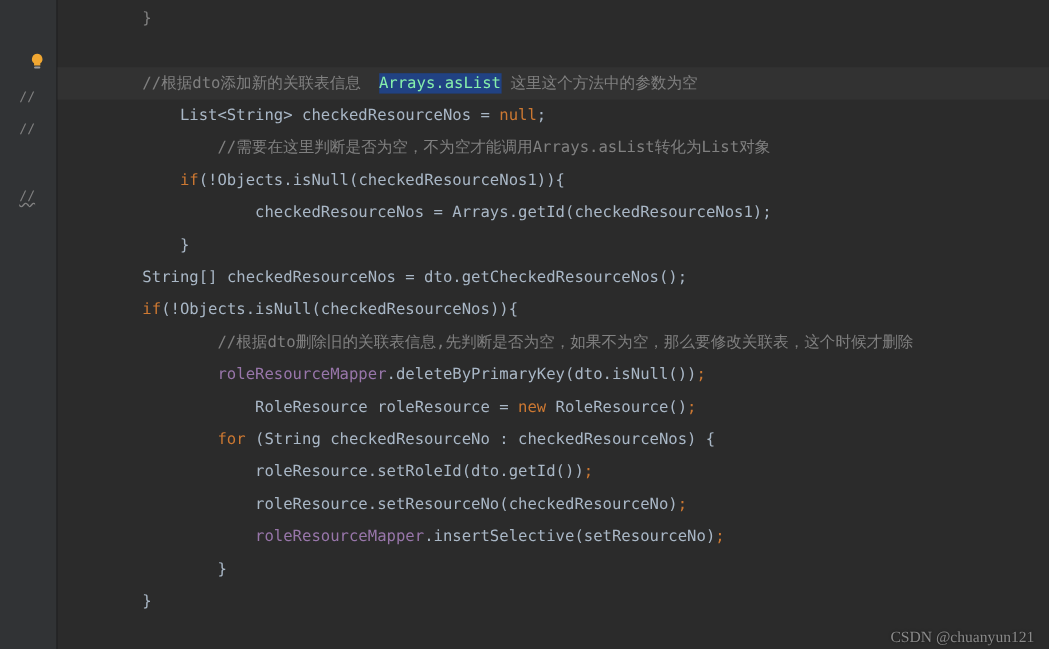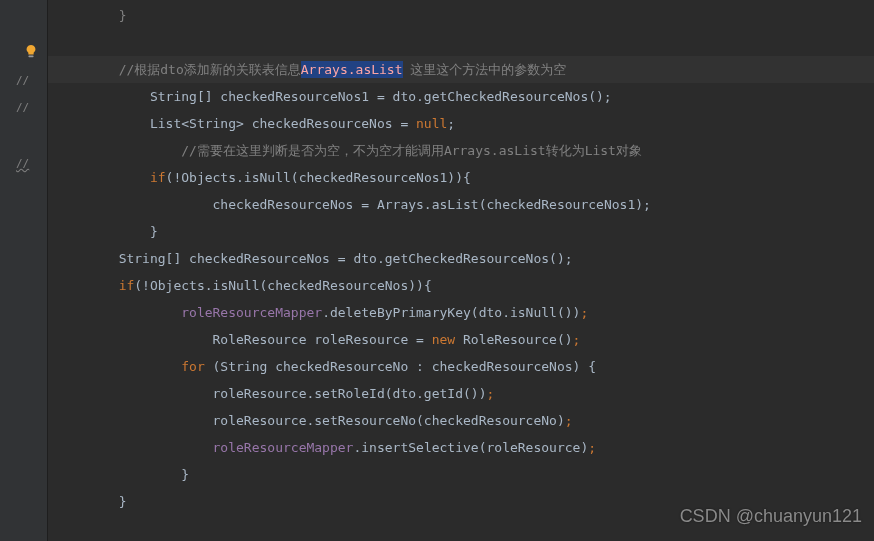--- a/index.html
+++ b/index.html
@@ -56,30 +56,31 @@
     }
     .line.highlight {
       background: #323232;
     }
     .comment { color: #808080; }
     .keyword { color: #cc7832; }
     .field { color: #9876aa; }
     .static-method { color: #a9b7c6; }
     .selection {
       background: #214283;
-      color: #fca5a5;
+      color: #86efac;
       padding: 1px 0;
+      margin-left: 15px;
     }
     .watermark {
       position: absolute;
       right: 12px;
-      bottom: 14px;
+      bottom: 2px;
       color: #8a8a8a;
-      font-size: 18px;
-      font-family: Liberation Sans, sans-serif;
+      font-size: 13px;
+      font-family: Liberation Serif, serif;
       text-shadow: 0 0 2px rgba(0,0,0,0.5);
     }
   </style>
 </head>
 <body>
 
 <div class="gutter">
   <div class="bulb">
     <svg viewBox="0 0 16 16">
         <path fill="#f0a732" d="M8 1a5 5 0 0 0-3 9v2h6v-2a5 5 0 0 0-3-9z"></path>
@@ -88,31 +89,31 @@
   </div>
   <div class="gutter-mark" style="top:74px">//</div>
   <div class="gutter-mark" style="top:101px">//</div>
   <div class="gutter-mark" style="top:157px;text-decoration:underline wavy #808080">//</div>
 </div>
 
 <div class="code-area" id="code-container">
     <div class="line"><span>        </span><span class="comment">}</span></div>
     <div class="line"><span>        </span></div>
     <div class="line highlight"><span>        </span><span class="comment">//根据dto添加新的关联表信息</span><span class="selection">Arrays.asList</span><span class="comment"> 这里这个方法中的参数为空</span></div>
-    <div class="line"><span>            </span><span class="">String[] checkedResourceNos1 = dto.getCheckedResourceNos();</span></div>
     <div class="line"><span>            </span><span class="">List&lt;String&gt; checkedResourceNos = </span><span class="keyword">null</span><span class="">;</span></div>
     <div class="line"><span>                </span><span class="comment">//需要在这里判断是否为空，不为空才能调用Arrays.asList转化为List对象</span></div>
     <div class="line"><span>            </span><span class="keyword">if</span><span class="">(!Objects.</span><span class="static-method">isNull</span><span class="">(checkedResourceNos1)){</span></div>
-    <div class="line"><span>                    </span><span class="">checkedResourceNos = Arrays.</span><span class="static-method">asList</span><span class="">(checkedResourceNos1);</span></div>
+    <div class="line"><span>                    </span><span class="">checkedResourceNos = Arrays.</span><span class="static-method">getId</span><span class="">(checkedResourceNos1);</span></div>
     <div class="line"><span>            </span><span class="">}</span></div>
     <div class="line"><span>        </span><span class="">String[] checkedResourceNos = dto.getCheckedResourceNos();</span></div>
     <div class="line"><span>        </span><span class="keyword">if</span><span class="">(!Objects.</span><span class="static-method">isNull</span><span class="">(checkedResourceNos)){</span></div>
+    <div class="line"><span>                </span><span class="comment">//根据dto删除旧的关联表信息,先判断是否为空，如果不为空，那么要修改关联表，这个时候才删除</span></div>
     <div class="line"><span>                </span><span class="field">roleResourceMapper</span><span class="">.deleteByPrimaryKey(dto.isNull())</span><span class="keyword">;</span></div>
     <div class="line"><span>                    </span><span class="">RoleResource roleResource = </span><span class="keyword">new </span><span class="">RoleResource()</span><span class="keyword">;</span></div>
     <div class="line"><span>                </span><span class="keyword">for </span><span class="">(String checkedResourceNo : checkedResourceNos) {</span></div>
     <div class="line"><span>                    </span><span class="">roleResource.setRoleId(dto.getId())</span><span class="keyword">;</span></div>
     <div class="line"><span>                    </span><span class="">roleResource.setResourceNo(checkedResourceNo)</span><span class="keyword">;</span></div>
-    <div class="line"><span>                    </span><span class="field">roleResourceMapper</span><span class="">.insertSelective(roleResource)</span><span class="keyword">;</span></div>
+    <div class="line"><span>                    </span><span class="field">roleResourceMapper</span><span class="">.insertSelective(setResourceNo)</span><span class="keyword">;</span></div>
     <div class="line"><span>                </span><span class="">}</span></div>
     <div class="line"><span>        </span><span class="">}</span></div>
   </div>
 
 <div class="watermark">CSDN @chuanyun121</div>
 
 </body></html>

